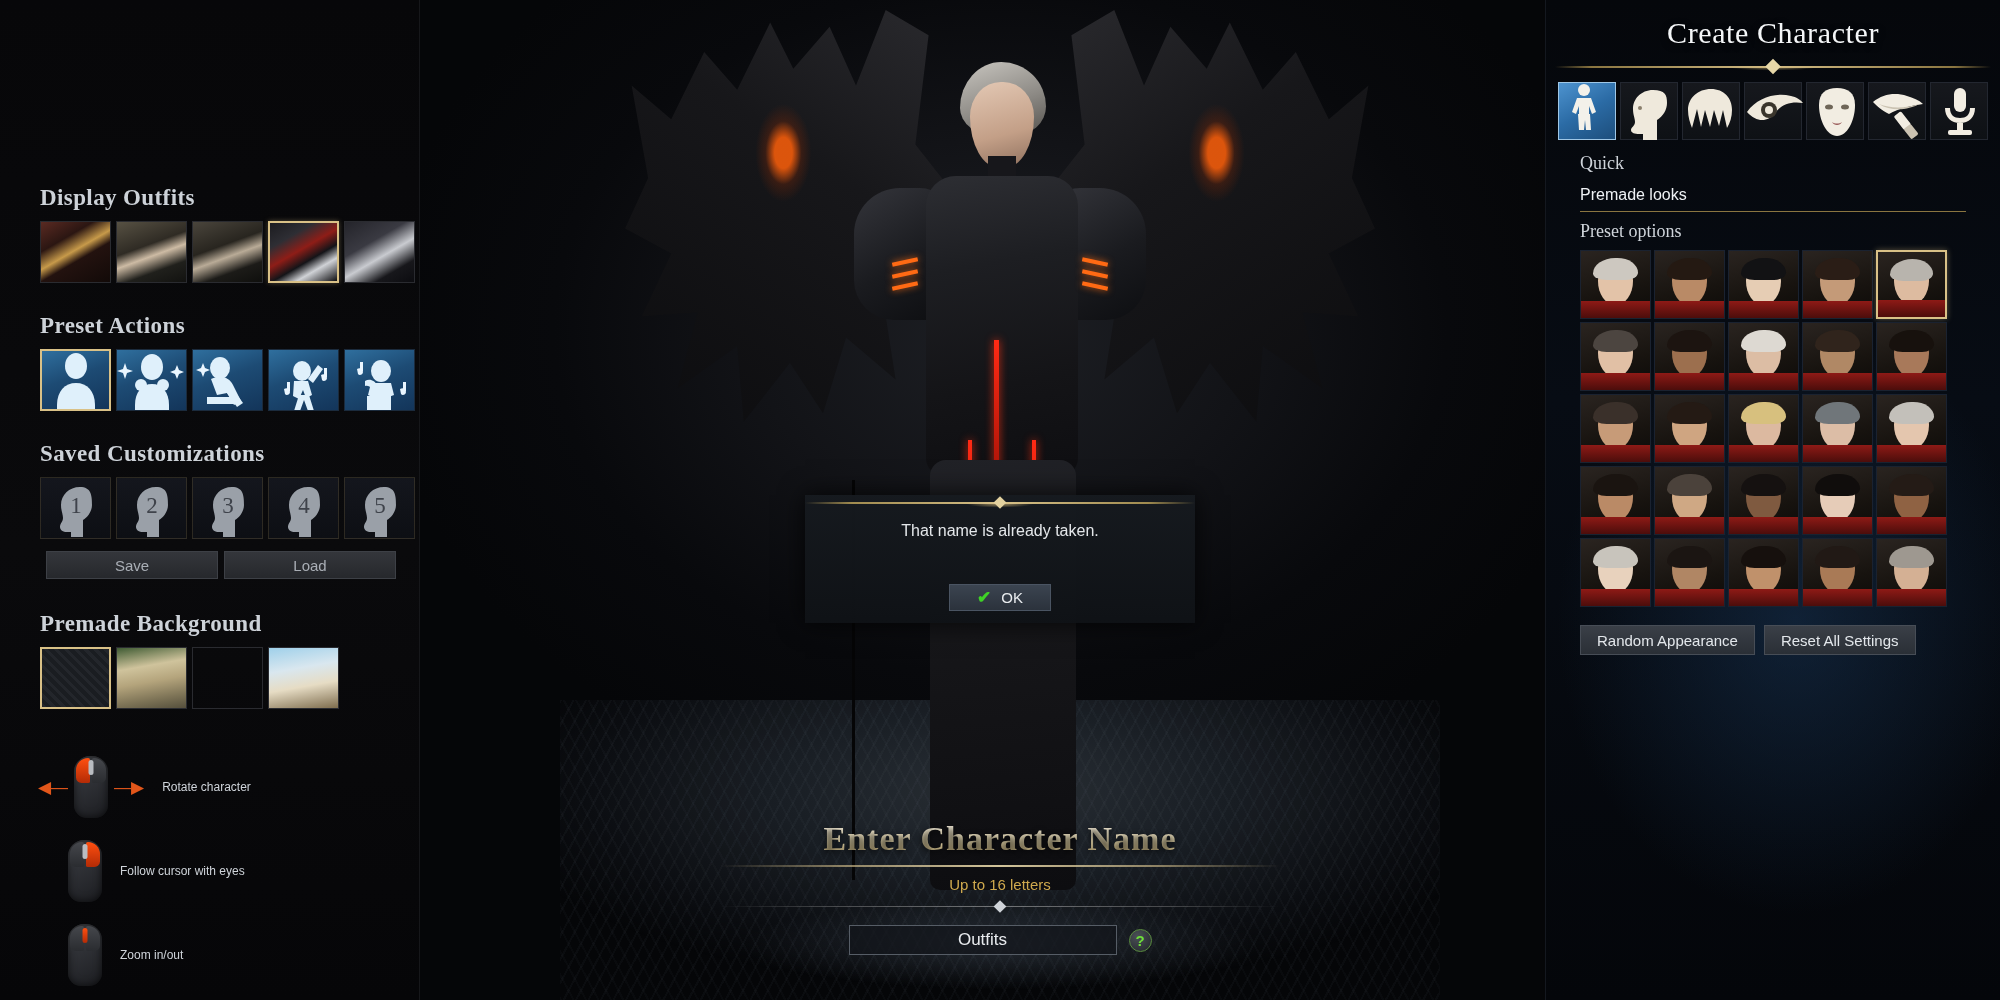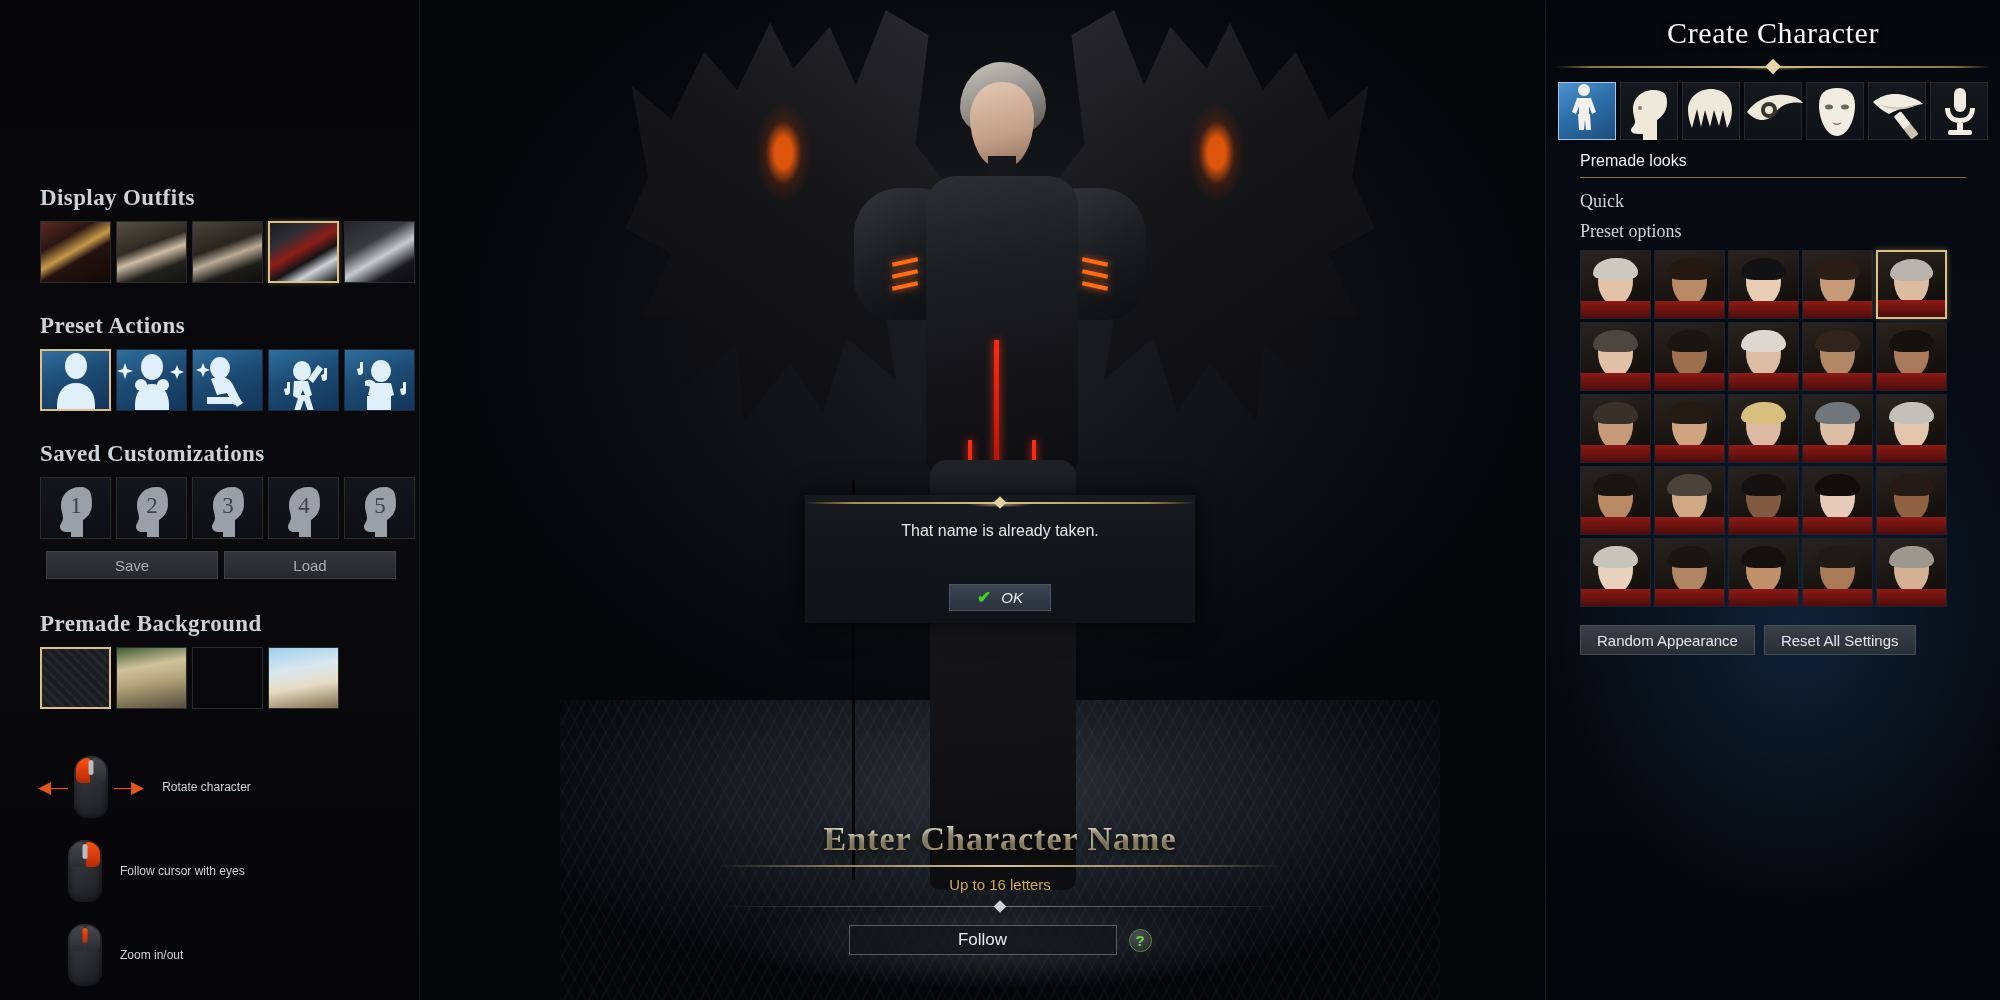--- a/index.html
+++ b/index.html
@@ -196,21 +196,21 @@
   }
   #modal-msg {
     text-align: center; font-size: 16px; color: #e4e7ea; margin-top: 14px;
   }
   #modal-ok {
     position: absolute; left: 50%; transform: translateX(-50%); bottom: 12px;
     width: 102px; height: 27px; background: linear-gradient(#3b4450, #2b323c);
     border: 1px solid #4a5462; display: flex; align-items: center; justify-content: center; gap: 10px;
   }
   #modal-ok .check { color: #3fd227; font-size: 17px; font-weight: bold; line-height: 1; }
-  #modal-ok .lbl { color: #e9ecef; font-size: 15px; font-style: italic; }
+  #modal-ok .lbl { color: #e9ecef; font-size: 15px; }
 
   
   #name-area { position: absolute; left: 700px; top: 820px; width: 600px; }
   #name-title {
     text-align: center; font-family: "Liberation Serif", serif; font-weight: bold;
     font-size: 34px; letter-spacing: 1px;
     background: linear-gradient(#fffaf0, #e4d6ac 55%, #b79f66);
     -webkit-background-clip: text; background-clip: text; color: transparent;
     text-shadow: 0 2px 6px rgba(0,0,0,.75);
   }
@@ -515,21 +515,21 @@
   </div>
 
   <div id="name-area">
     <div id="name-title">Enter Character Name</div>
     <div id="name-rule1"></div>
     <div id="name-sub">Up to 16 letters</div>
     <div id="name-rule2">
       <span class="dia"></span>
     </div>
     <div id="name-input-row">
-      <div id="name-input" title="Enter Character Name">Follow</div>
+      <div id="name-input" title="Enter Character Name">Outfits</div>
       <div id="name-help">?</div>
     </div>
   </div>
 
   <div id="right-panel">
     <div id="rp-title">Create Character</div>
     <div id="rp-rule">
       <span class="fl"></span>
       <span class="dia"></span>
     </div>
@@ -601,22 +601,22 @@
                 <rect x="27" y="8" width="12" height="24" rx="6"></rect>
                 <path d="M18 28c0 9 6 15 15 15s15-6 15-15h-5c0 7-4 10-10 10s-10-3-10-10z"></path>
                 <rect x="30" y="43" width="6" height="9"></rect>
                 <rect x="21" y="50" width="24" height="5" rx="2"></rect>
               </g>
             </svg>
           </span>
         </div>
       </div>
 
+    <div id="quick">Quick</div>
     <div id="premade">Premade looks</div>
-    <div id="quick">Quick</div>
     <div id="preset-label">Preset options</div>
 
     <div id="preset-grid">
         <div class="preset">
           <div class="pface" style="background: linear-gradient(165deg, rgb(42, 36, 32) 0%, rgb(23, 19, 15) 60%, rgb(12, 10, 8) 100%);">
             <div class="skin" style="background: rgb(227, 195, 168);"></div>
             <div class="hairc" style="background: rgb(205, 200, 192);"></div>
             <div class="scarf"></div>
           </div>
         </div>

